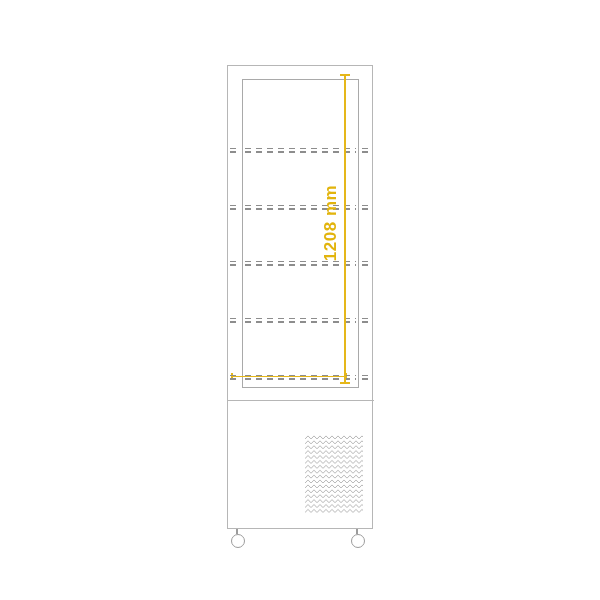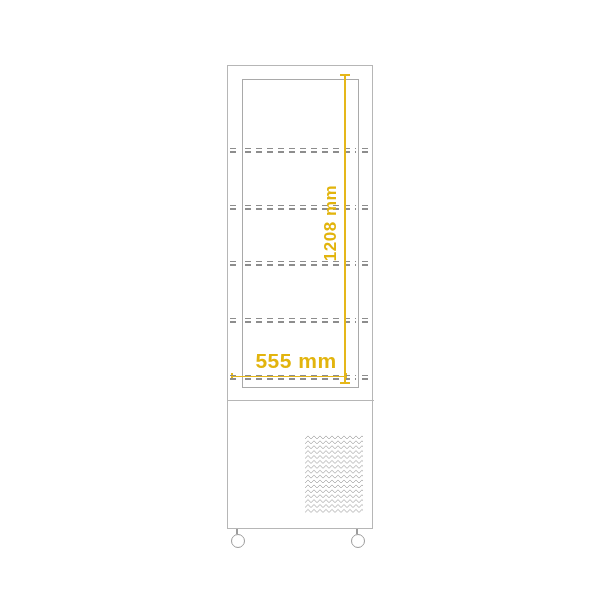--- a/index.html
+++ b/index.html
@@ -204,21 +204,20 @@
   <div class="endmark" style="left:362px;top:374.5px;">
       <div class="d1"></div>
       <div class="d2"></div>
     </div>
 
   <div class="dim-v-line"></div>
   <div class="dim-v-cap" style="top:74px;"></div>
   <div class="dim-v-cap" style="top:382px;"></div>
 
   <div class="dim-label height">1208 mm</div>
-  <div class="dim-label width">555 mm</div>
 
   <svg class="grille" viewBox="0 0 58 78" xmlns="http://www.w3.org/2000/svg">
     <defs>
       <pattern id="zigzag" width="6" height="4.9" patternUnits="userSpaceOnUse">
         <path d="M0,4 L3,0.9 L6,4" fill="none" stroke="#aeaeae" stroke-width="0.9"></path>
       </pattern>
     </defs>
     <rect x="0" y="0" width="58" height="78" fill="url(#zigzag)"></rect>
   </svg>
 

